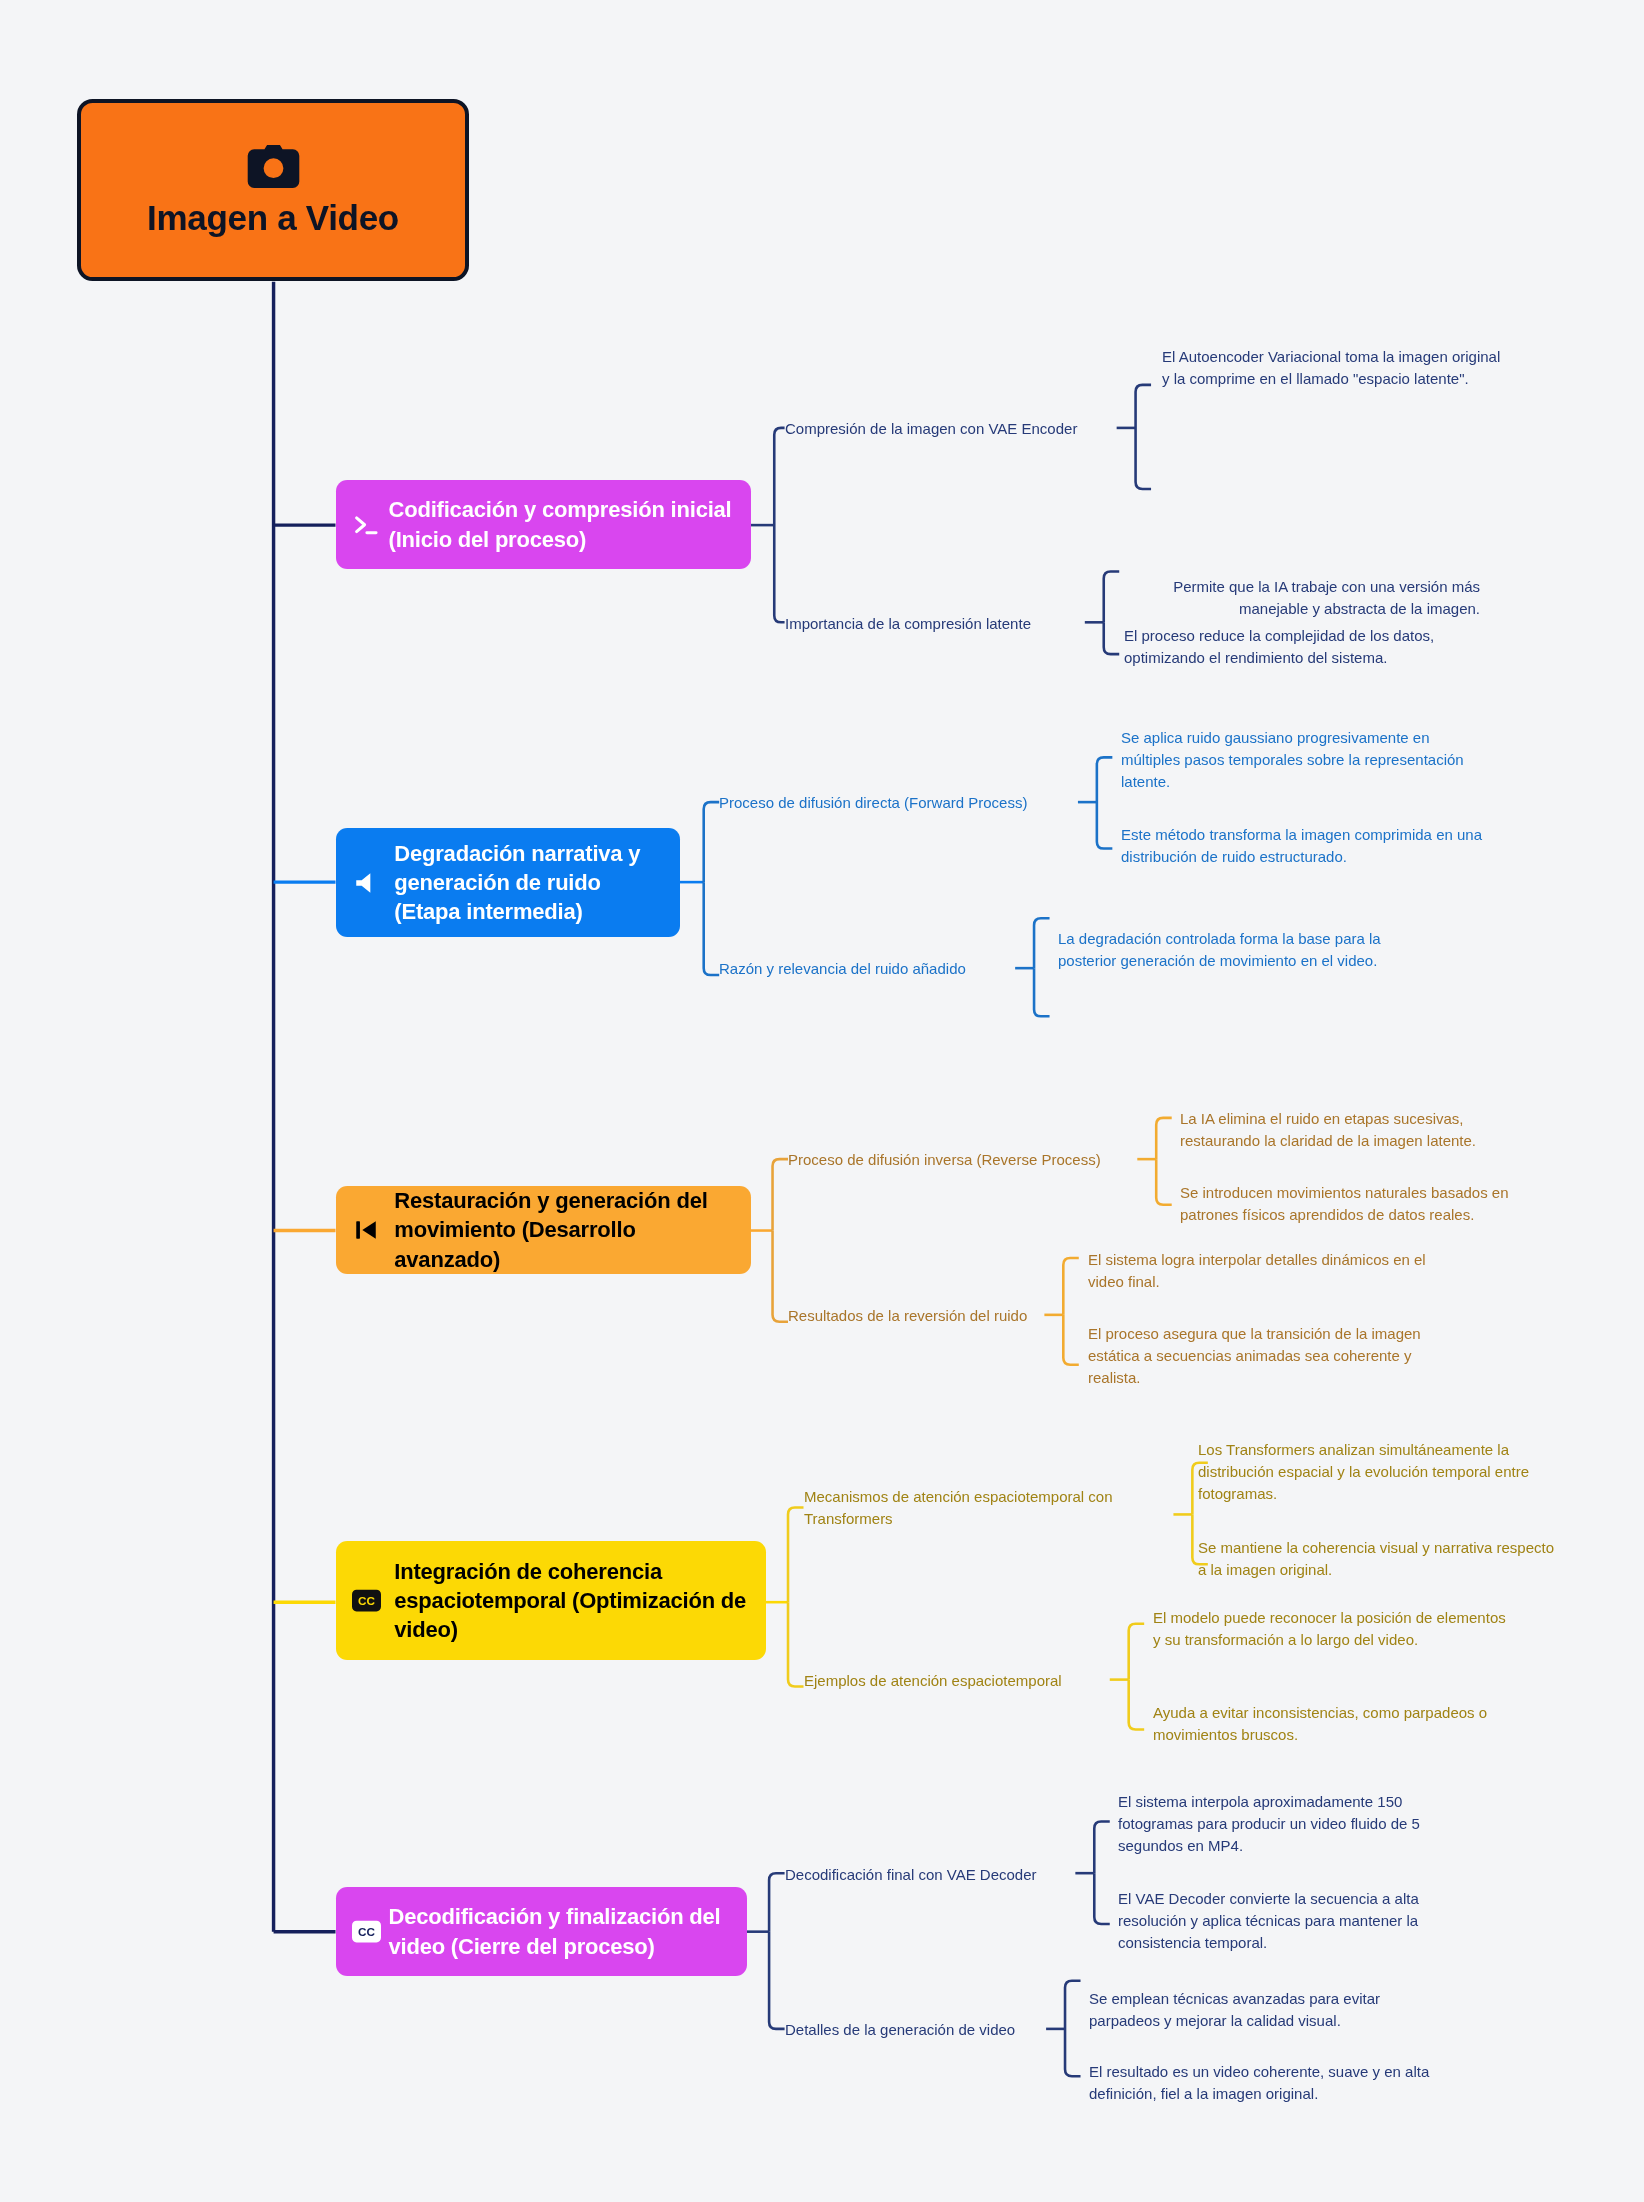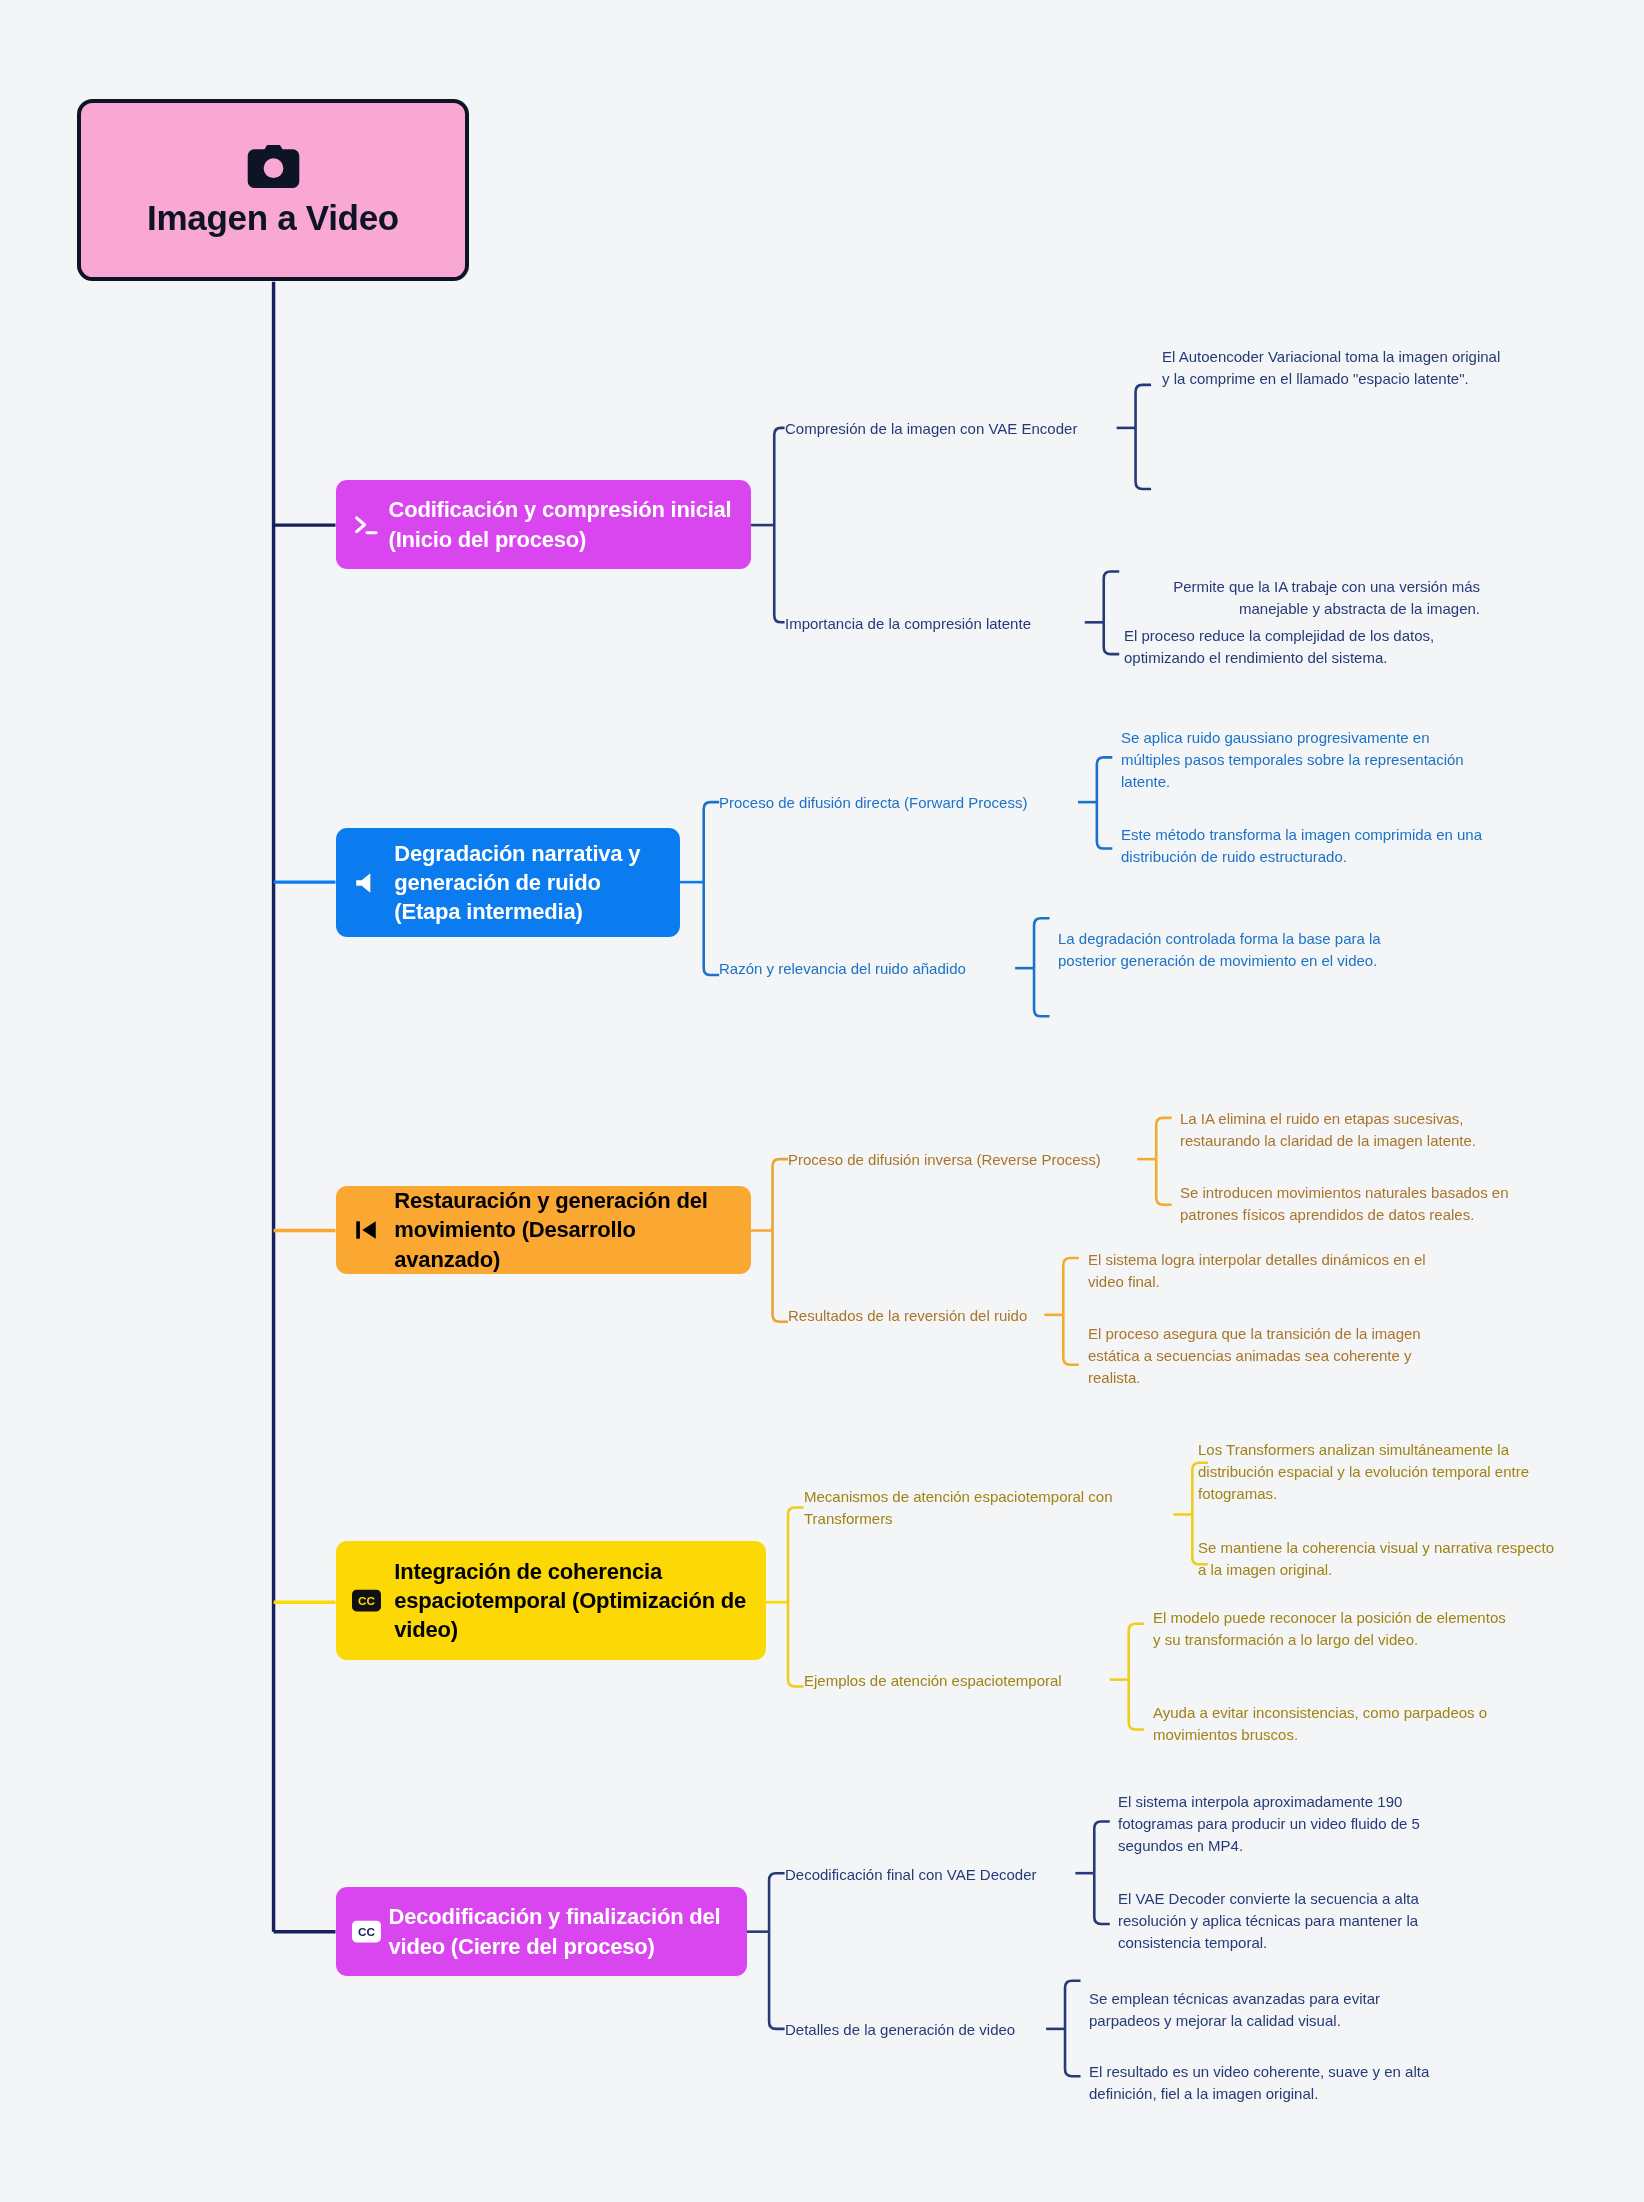--- a/index.html
+++ b/index.html
@@ -14,21 +14,21 @@
   }
   #canvas { position: absolute; inset: 0; }
   #wires { position: absolute; left: 0; top: 0; width: 1644px; height: 2203px; pointer-events: none; }
 
   
   .root-node {
     position: absolute;
     left: 77px; top: 99px;
     width: 392px; height: 182px;
     box-sizing: border-box;
-    background: #f9a8d4;
+    background: #f97316;
     border: 4.3px solid #0d1425;
     border-radius: 15.5px;
     display: flex; flex-direction: column;
     align-items: center; justify-content: center;
     gap: 12px;
   }
   .root-icon { width: 53px; height: 43px; display:block; }
   .root-title {
     font-size: 35px; font-weight: 700; color: #0d1425;
     letter-spacing: -0.3px; line-height: 1;
@@ -237,19 +237,19 @@
         <rect x="0" y="0" width="32" height="24" rx="5" fill="#ffffff"></rect>
         <text x="16" y="17" font-family="Liberation Sans, sans-serif" font-size="13" font-weight="700" text-anchor="middle" fill="#15205c">CC</text>
       </svg>
     </span>
     <div class="branch-label">Decodificación y finalización del video (Cierre del proceso)</div>
   </div>
 
   <div class="sub-label c-navy" style="left:785px; top:1864px; width:303px;">Decodificación final con VAE Decoder</div>
   <div class="sub-label c-navy" style="left:785px; top:2019px; width:275px;">Detalles de la generación de video</div>
 
-  <div class="leaf c-navy" style="left:1118px; top:1791px; width:351px;">El sistema interpola aproximadamente 190 fotogramas para producir un video fluido de 5 segundos en MP4.</div>
+  <div class="leaf c-navy" style="left:1118px; top:1791px; width:351px;">El sistema interpola aproximadamente 150 fotogramas para producir un video fluido de 5 segundos en MP4.</div>
   <div class="leaf c-navy" style="left:1118px; top:1888px; width:351px;">El VAE Decoder convierte la secuencia a alta resolución y aplica técnicas para mantener la consistencia temporal.</div>
   <div class="leaf c-navy" style="left:1089px; top:1988px; width:351px;">Se emplean técnicas avanzadas para evitar parpadeos y mejorar la calidad visual.</div>
   <div class="leaf c-navy" style="left:1089px; top:2061px; width:351px;">El resultado es un video coherente, suave y en alta definición, fiel a la imagen original.</div>
 
 </div>
 
 
 </body></html>

